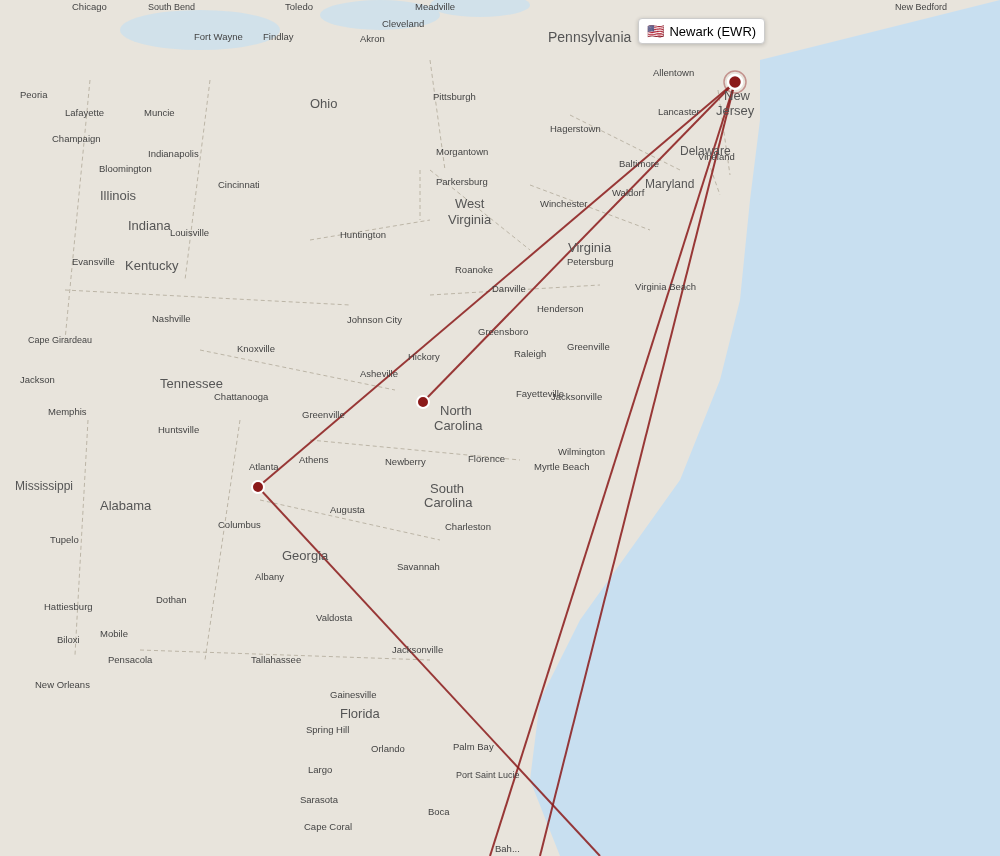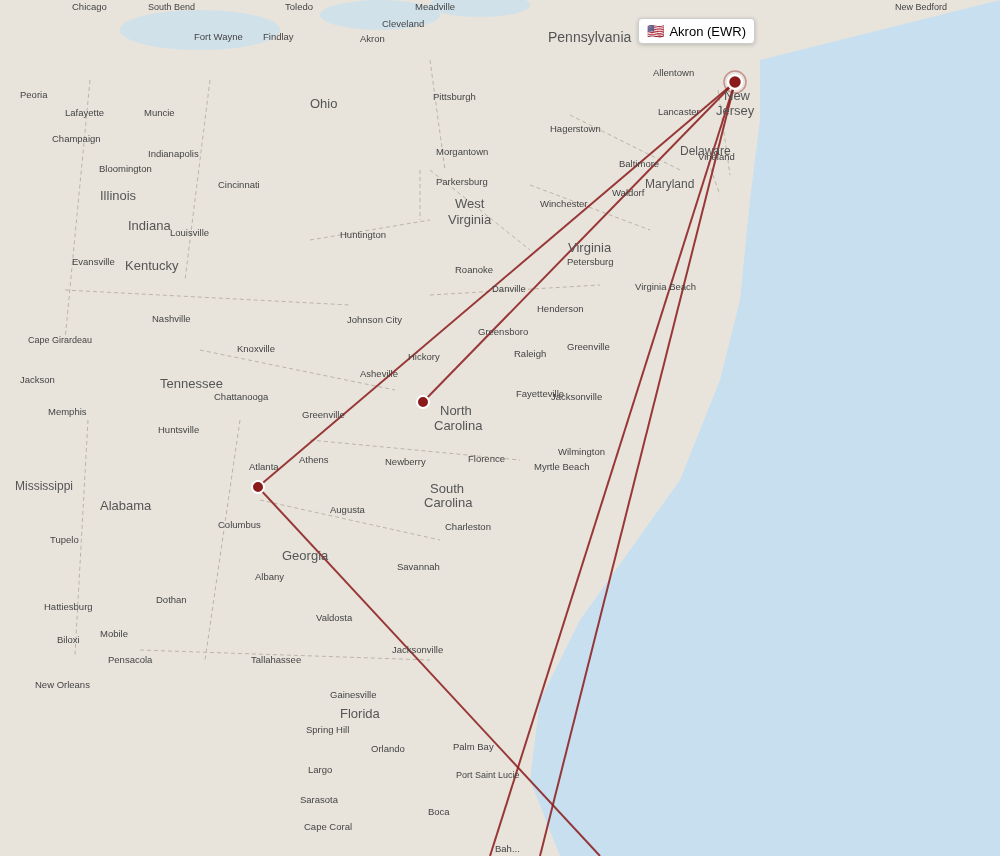--- a/index.html
+++ b/index.html
@@ -207,15 +207,15 @@
     <circle cx="258" cy="487" r="6" fill="#8b1a1a" stroke="white" stroke-width="2"></circle>
 
     <circle cx="423" cy="402" r="6" fill="#8b1a1a" stroke="white" stroke-width="2"></circle>
 
     <circle cx="735" cy="82" r="7" fill="#8b1a1a" stroke="white" stroke-width="2.5"></circle>
     <circle cx="735" cy="82" r="11" fill="none" stroke="#8b1a1a" stroke-width="1.5" opacity="0.4"></circle>
   </svg>
 
   <div class="airport-label" style="top: 18px; left: 638px;">
     <span class="flag">🇺🇸</span>
-    <span>Akron (EWR)</span>
+    <span>Newark (EWR)</span>
   </div>
 </div>
 
 </body></html>

